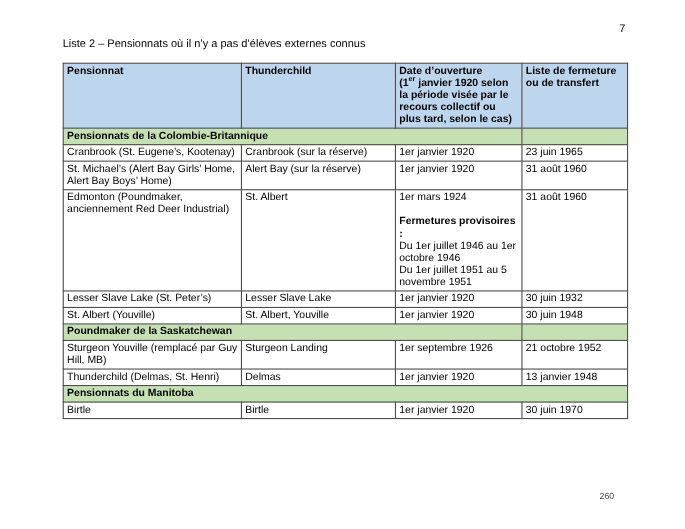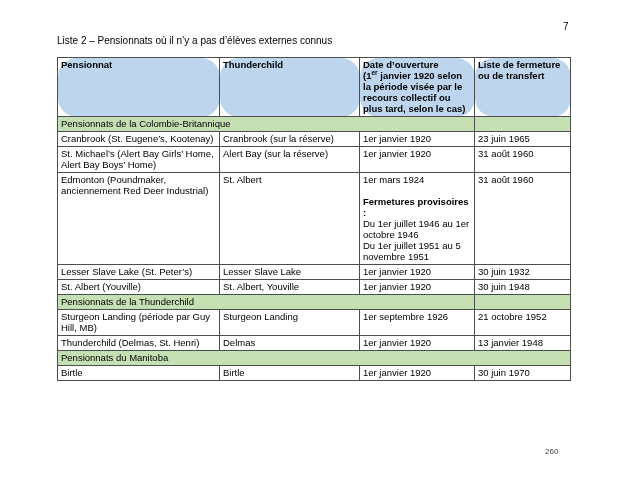--- a/index.html
+++ b/index.html
@@ -31,27 +31,26 @@
     padding: 1px 3px 2px 3px;
     vertical-align: top;
     text-align: left;
     font-size: 9.5px;
     line-height: 11px;
     word-wrap: break-word;
   }
   thead th {
     background: var(--header-bg, #BDD6EE);
     font-weight: bold;
-    border-radius: 19px;
   }
   .hdr-note { font-weight: bold; }
   sup { font-size: 6.5px; line-height: 0; vertical-align: super; }
   .section-title {
     background: var(--section-bg, #C5E0B3);
-    font-weight: normal;
+    font-weight: bold;
     margin-top: 23px;
   }
   .section-spacer { background: var(--section-bg, #C5E0B3); }
   td .b { font-weight: bold; }
   .page-num-bottom {
     position: absolute; top: 447px; left: 545px;
     font-size: 8px; color: #444; line-height: 9px;
   }
 </style>
 </head>
@@ -115,25 +114,25 @@
           <td>1er janvier 1920</td>
           <td>30 juin 1932</td>
         </tr>
         <tr>
           <td>St. Albert (Youville)</td>
           <td>St. Albert, Youville</td>
           <td>1er janvier 1920</td>
           <td>30 juin 1948</td>
         </tr>
         <tr>
-          <td colspan="3" class="section-title">Pensionnats de la Thunderchild</td>
+          <td colspan="3" class="section-title">Poundmaker de la Saskatchewan</td>
           <td class="section-spacer"></td>
         </tr>
         <tr>
-          <td>Sturgeon Landing (période par Guy Hill, MB)</td>
+          <td>Sturgeon Youville (remplacé par Guy Hill, MB)</td>
           <td>Sturgeon Landing</td>
           <td>1er septembre 1926</td>
           <td>21 octobre 1952</td>
         </tr>
         <tr>
           <td>Thunderchild (Delmas, St. Henri)</td>
           <td>Delmas</td>
           <td>1er janvier 1920</td>
           <td>13 janvier 1948</td>
         </tr>

